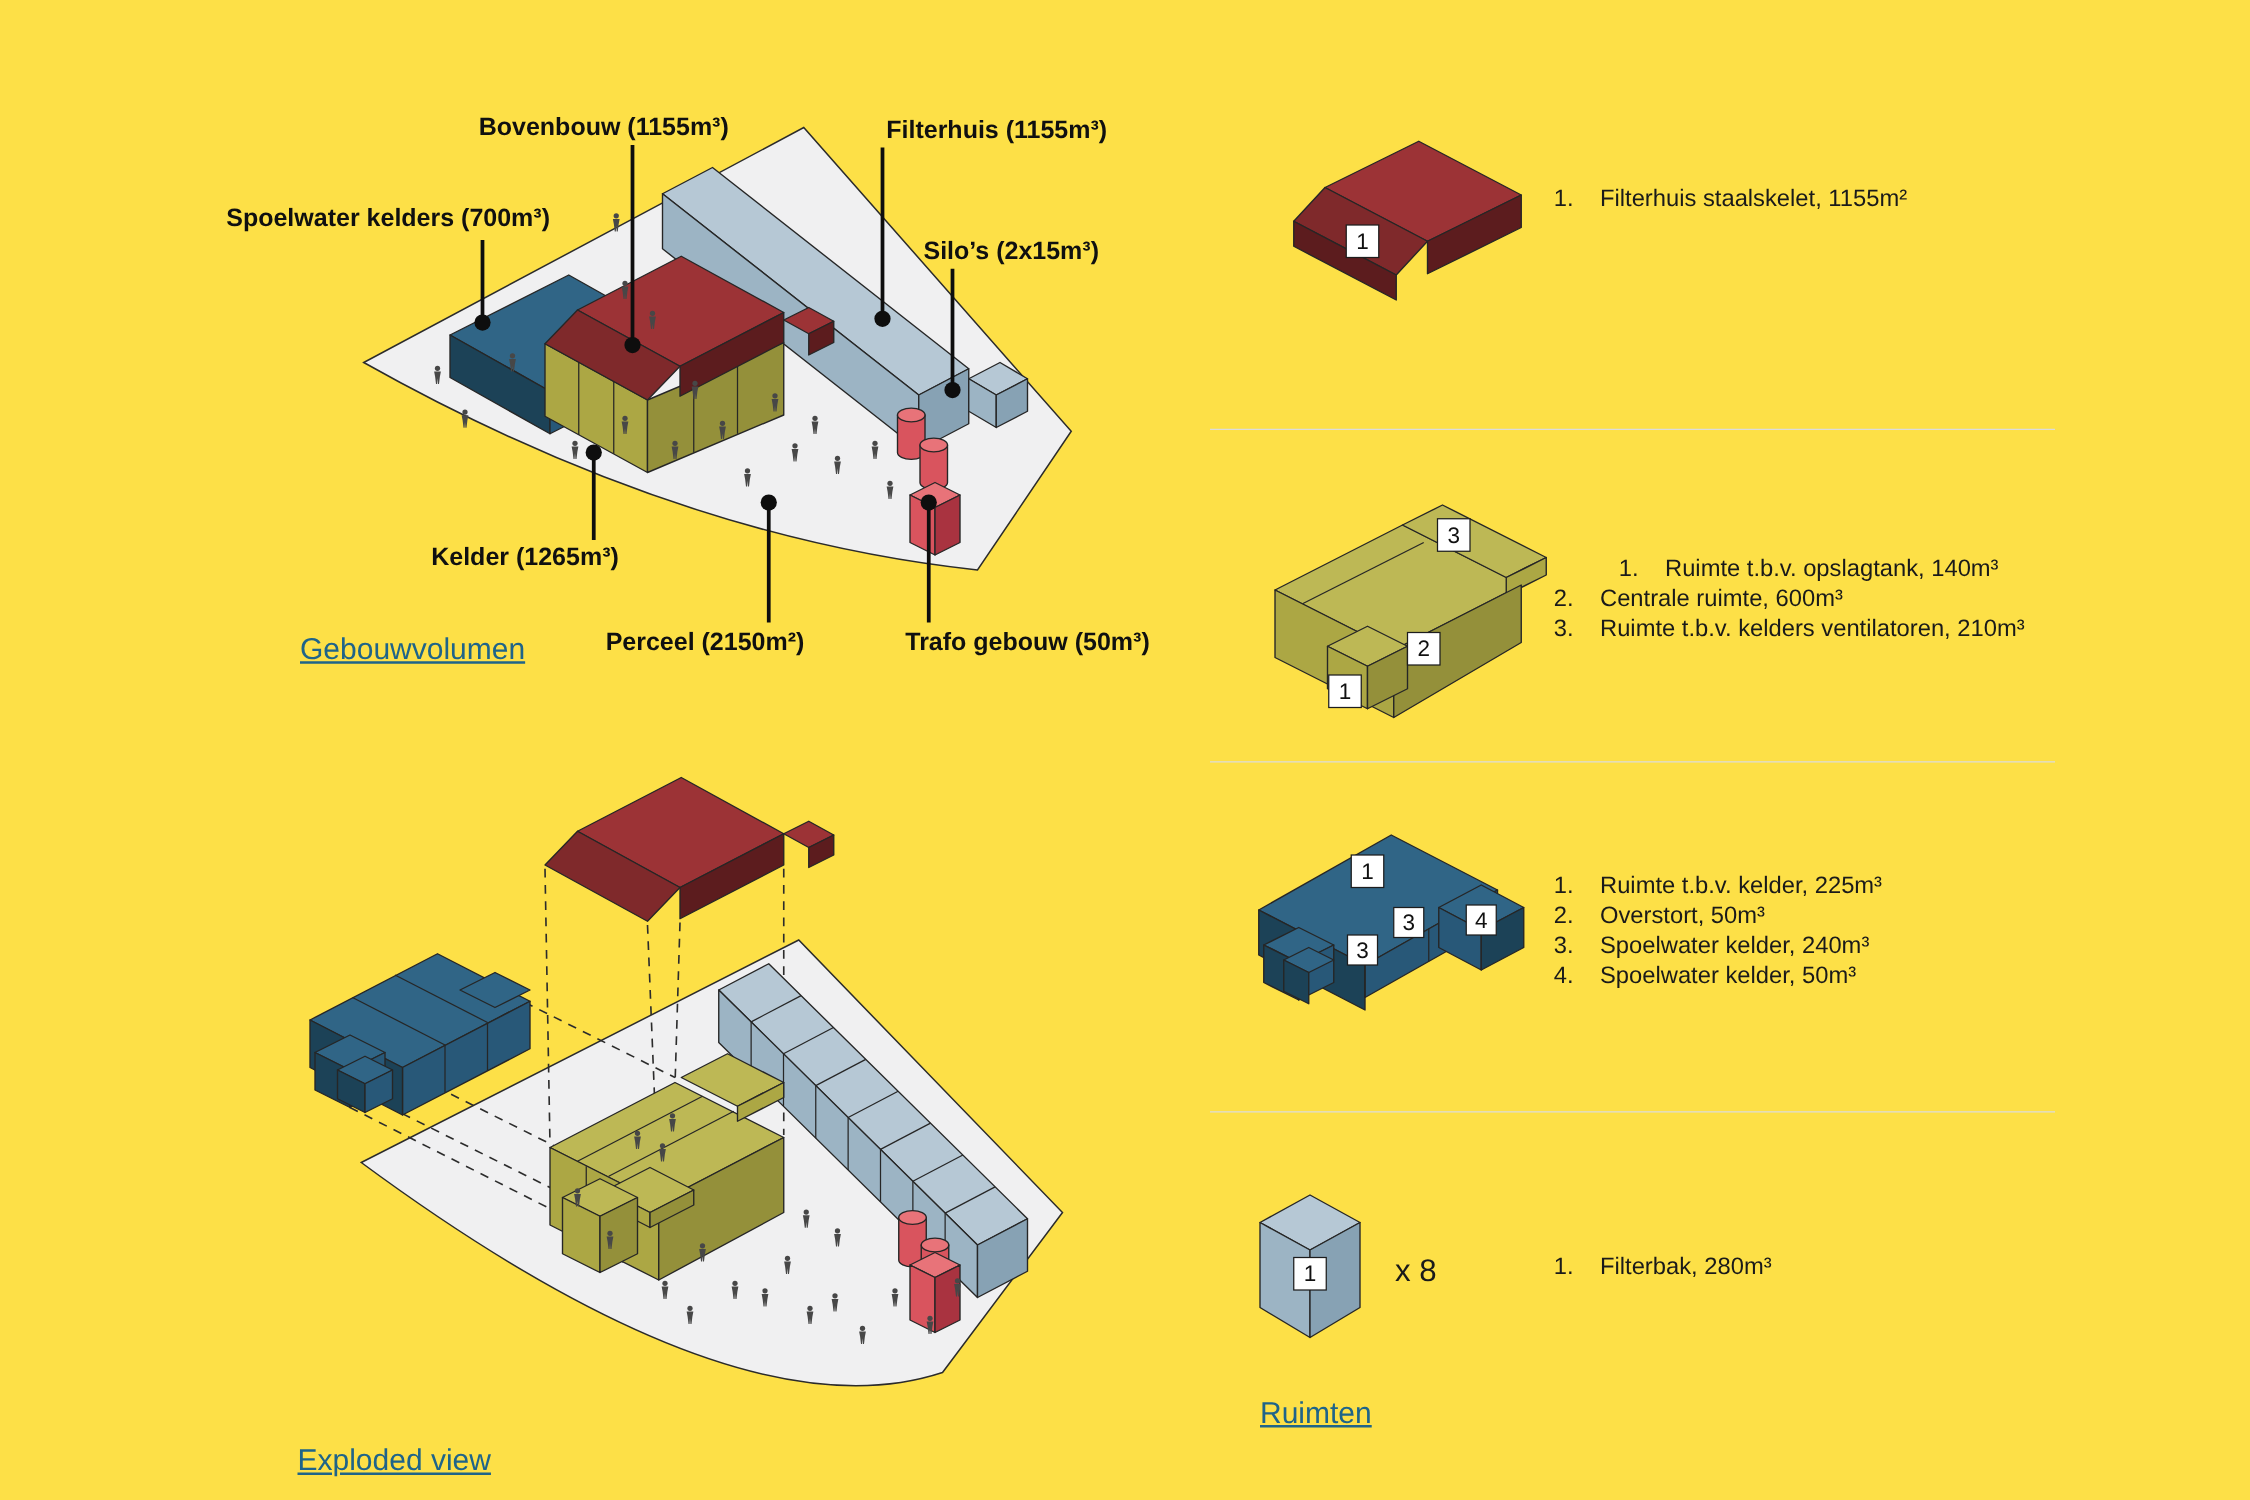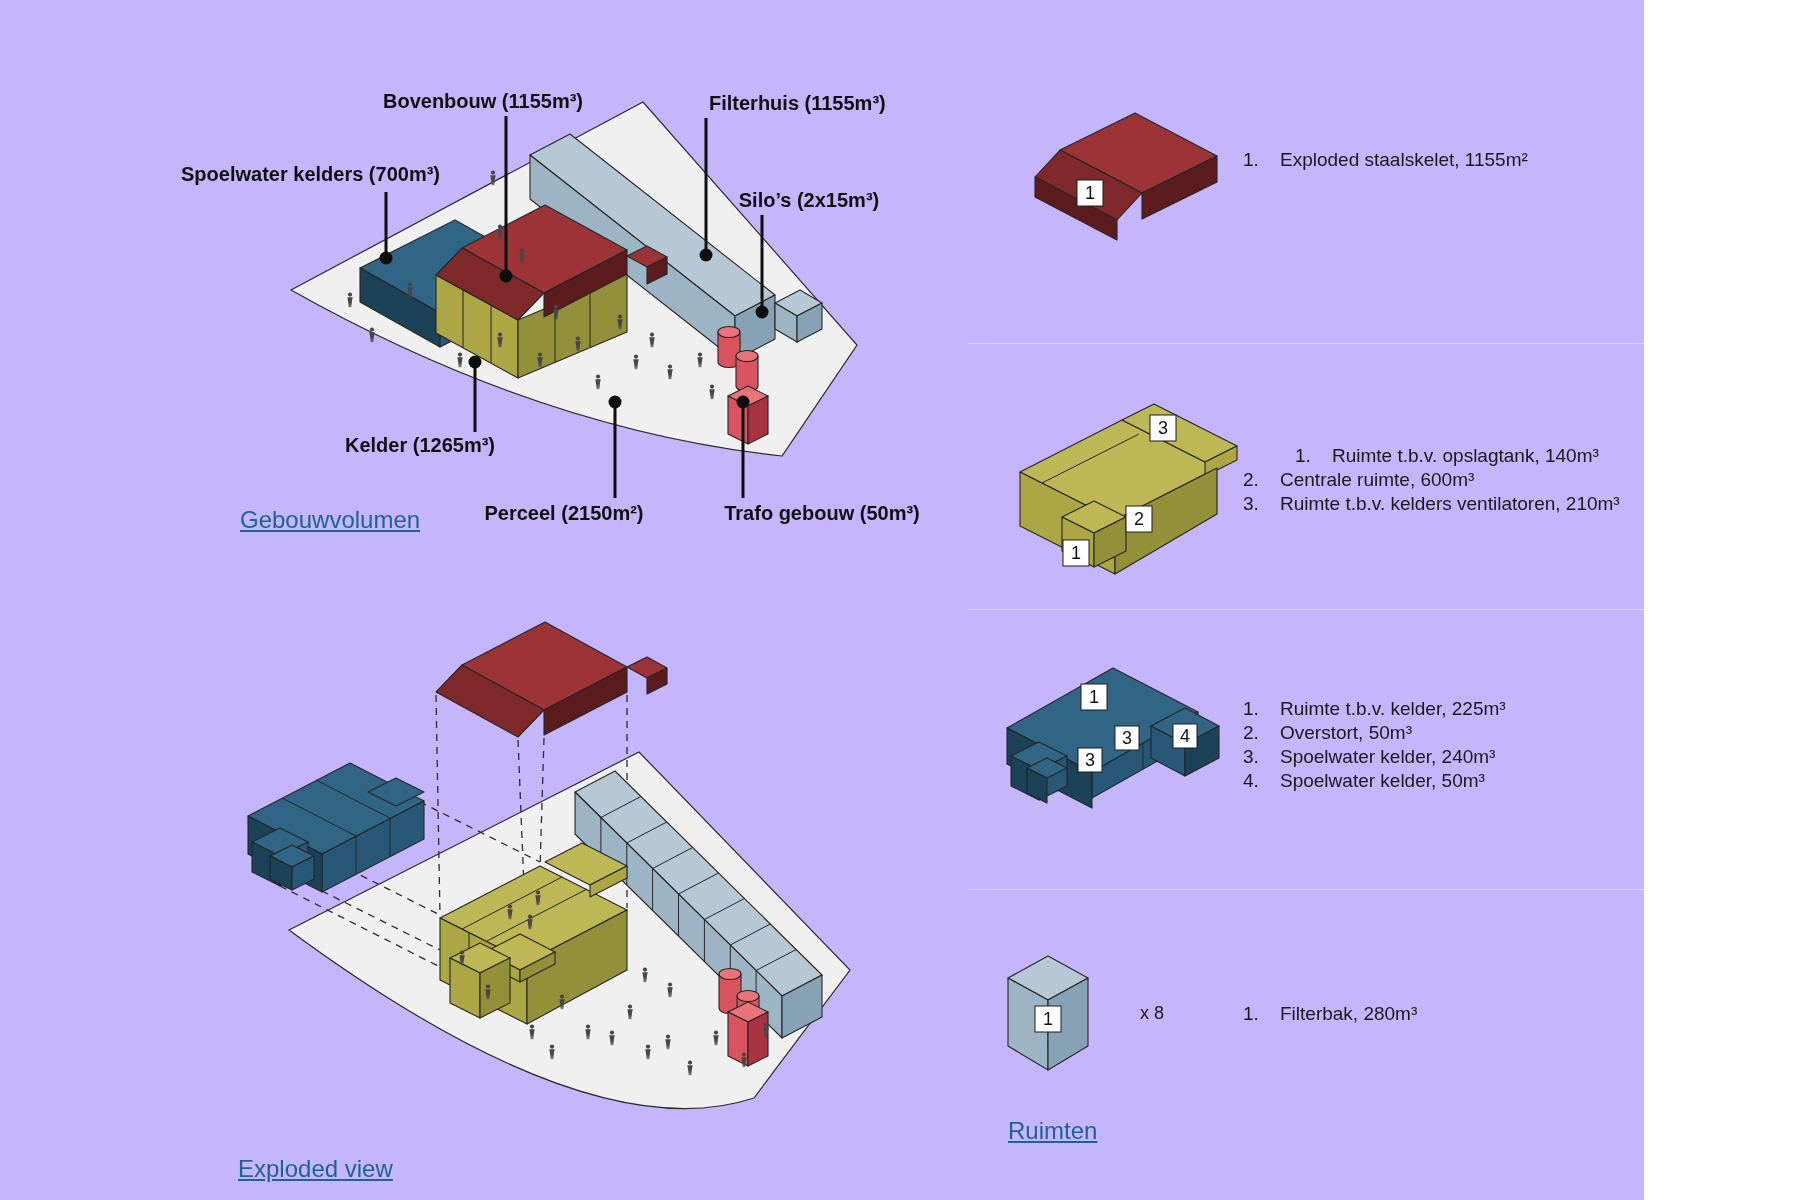--- a/index.html
+++ b/index.html
@@ -1,21 +1,21 @@
 <!DOCTYPE html>
 <html><head>
 <meta charset="utf-8">
 <style>
   html,body{margin:0;padding:0;background:#ffffff;}
-  #canvas{position:relative;width:1644px;height:1200px;background:#c4b5fd;overflow:hidden;
+  #canvas{position:relative;width:1800px;height:1200px;background:#fde047;overflow:hidden;
           font-family:"Liberation Sans", sans-serif;}
   .caption{position:absolute;font-size:24px;color:#1F6489;white-space:nowrap;text-decoration:underline;}
   .legend-line{position:absolute;font-size:19px;color:#1a1a1a;white-space:nowrap;}
   .legend-line .num{display:inline-block;width:37px;}
-  .mult{position:absolute;font-size:18px;color:#1a1a1a;margin-left:24px;}
+  .mult{position:absolute;font-size:25px;color:#1a1a1a;}
   .divider{position:absolute;height:1px;background:#dcdcdc;width:676px;left:968px;}
   svg{position:absolute;overflow:visible;}
   svg text.lbl{font:600 20px "Liberation Sans", sans-serif;fill:#101010;}
   svg text.badge-t{font:400 18px "Liberation Sans", sans-serif;fill:#111;text-anchor:middle;}
   polygon,path.shape{stroke:#262626;stroke-width:1.1;stroke-linejoin:round;}
   line.seam{stroke:#262626;stroke-width:1;}
   line.leader{stroke:#0e0e0e;stroke-width:3;}
   line.dash{stroke:#2c2c2c;stroke-width:1.3;stroke-dasharray:7 6;fill:none;}
   path.ground{fill:#F0F0F1;stroke:#2b2b2b;stroke-width:1.2;}
   .badge-r{fill:#ffffff;stroke:#1d1d1d;stroke-width:1;}
@@ -259,21 +259,21 @@
     <polygon fill="#9C3336" points="55,62 130,25 212,68 137,105"></polygon>
     <polygon fill="#7F292B" points="55,62 137,105 112,132 30,89"></polygon>
     <polygon fill="#5C1C1E" points="137,105 212,68 212,94 137,131"></polygon>
     <polygon fill="#5C1C1E" points="30,89 112,132 112,152 30,109"></polygon>
     <g>
       <rect class="badge-r" x="72" y="92" width="26" height="26"></rect>
       <text class="badge-t" x="85" y="111">1</text>
     </g>
   </svg>
   <div class="legend-line" style="left:1243px;top:149px">
-    <span class="num">1.</span><span>Exploded staalskelet, 1155m²</span>
+    <span class="num">1.</span><span>Filterhuis staalskelet, 1155m²</span>
   </div>
 
   <div class="divider" style="top:343px"></div>
 
   <svg style="left:1002px;top:382px" width="245" height="215" viewBox="0 0 245 215">
     <polygon fill="#BDB855" points="18,90 120,38 215,86 113,138"></polygon>
     <line class="seam" x1="40" y1="101" x2="137" y2="52"></line>
     <polygon fill="#BDB855" points="120,38 152,22 235,64 203,80"></polygon>
     <polygon fill="#ACA744" points="203,80 235,64 235,78 203,94"></polygon>
     <polygon fill="#ACA744" points="18,90 113,138 113,192 18,144"></polygon>

